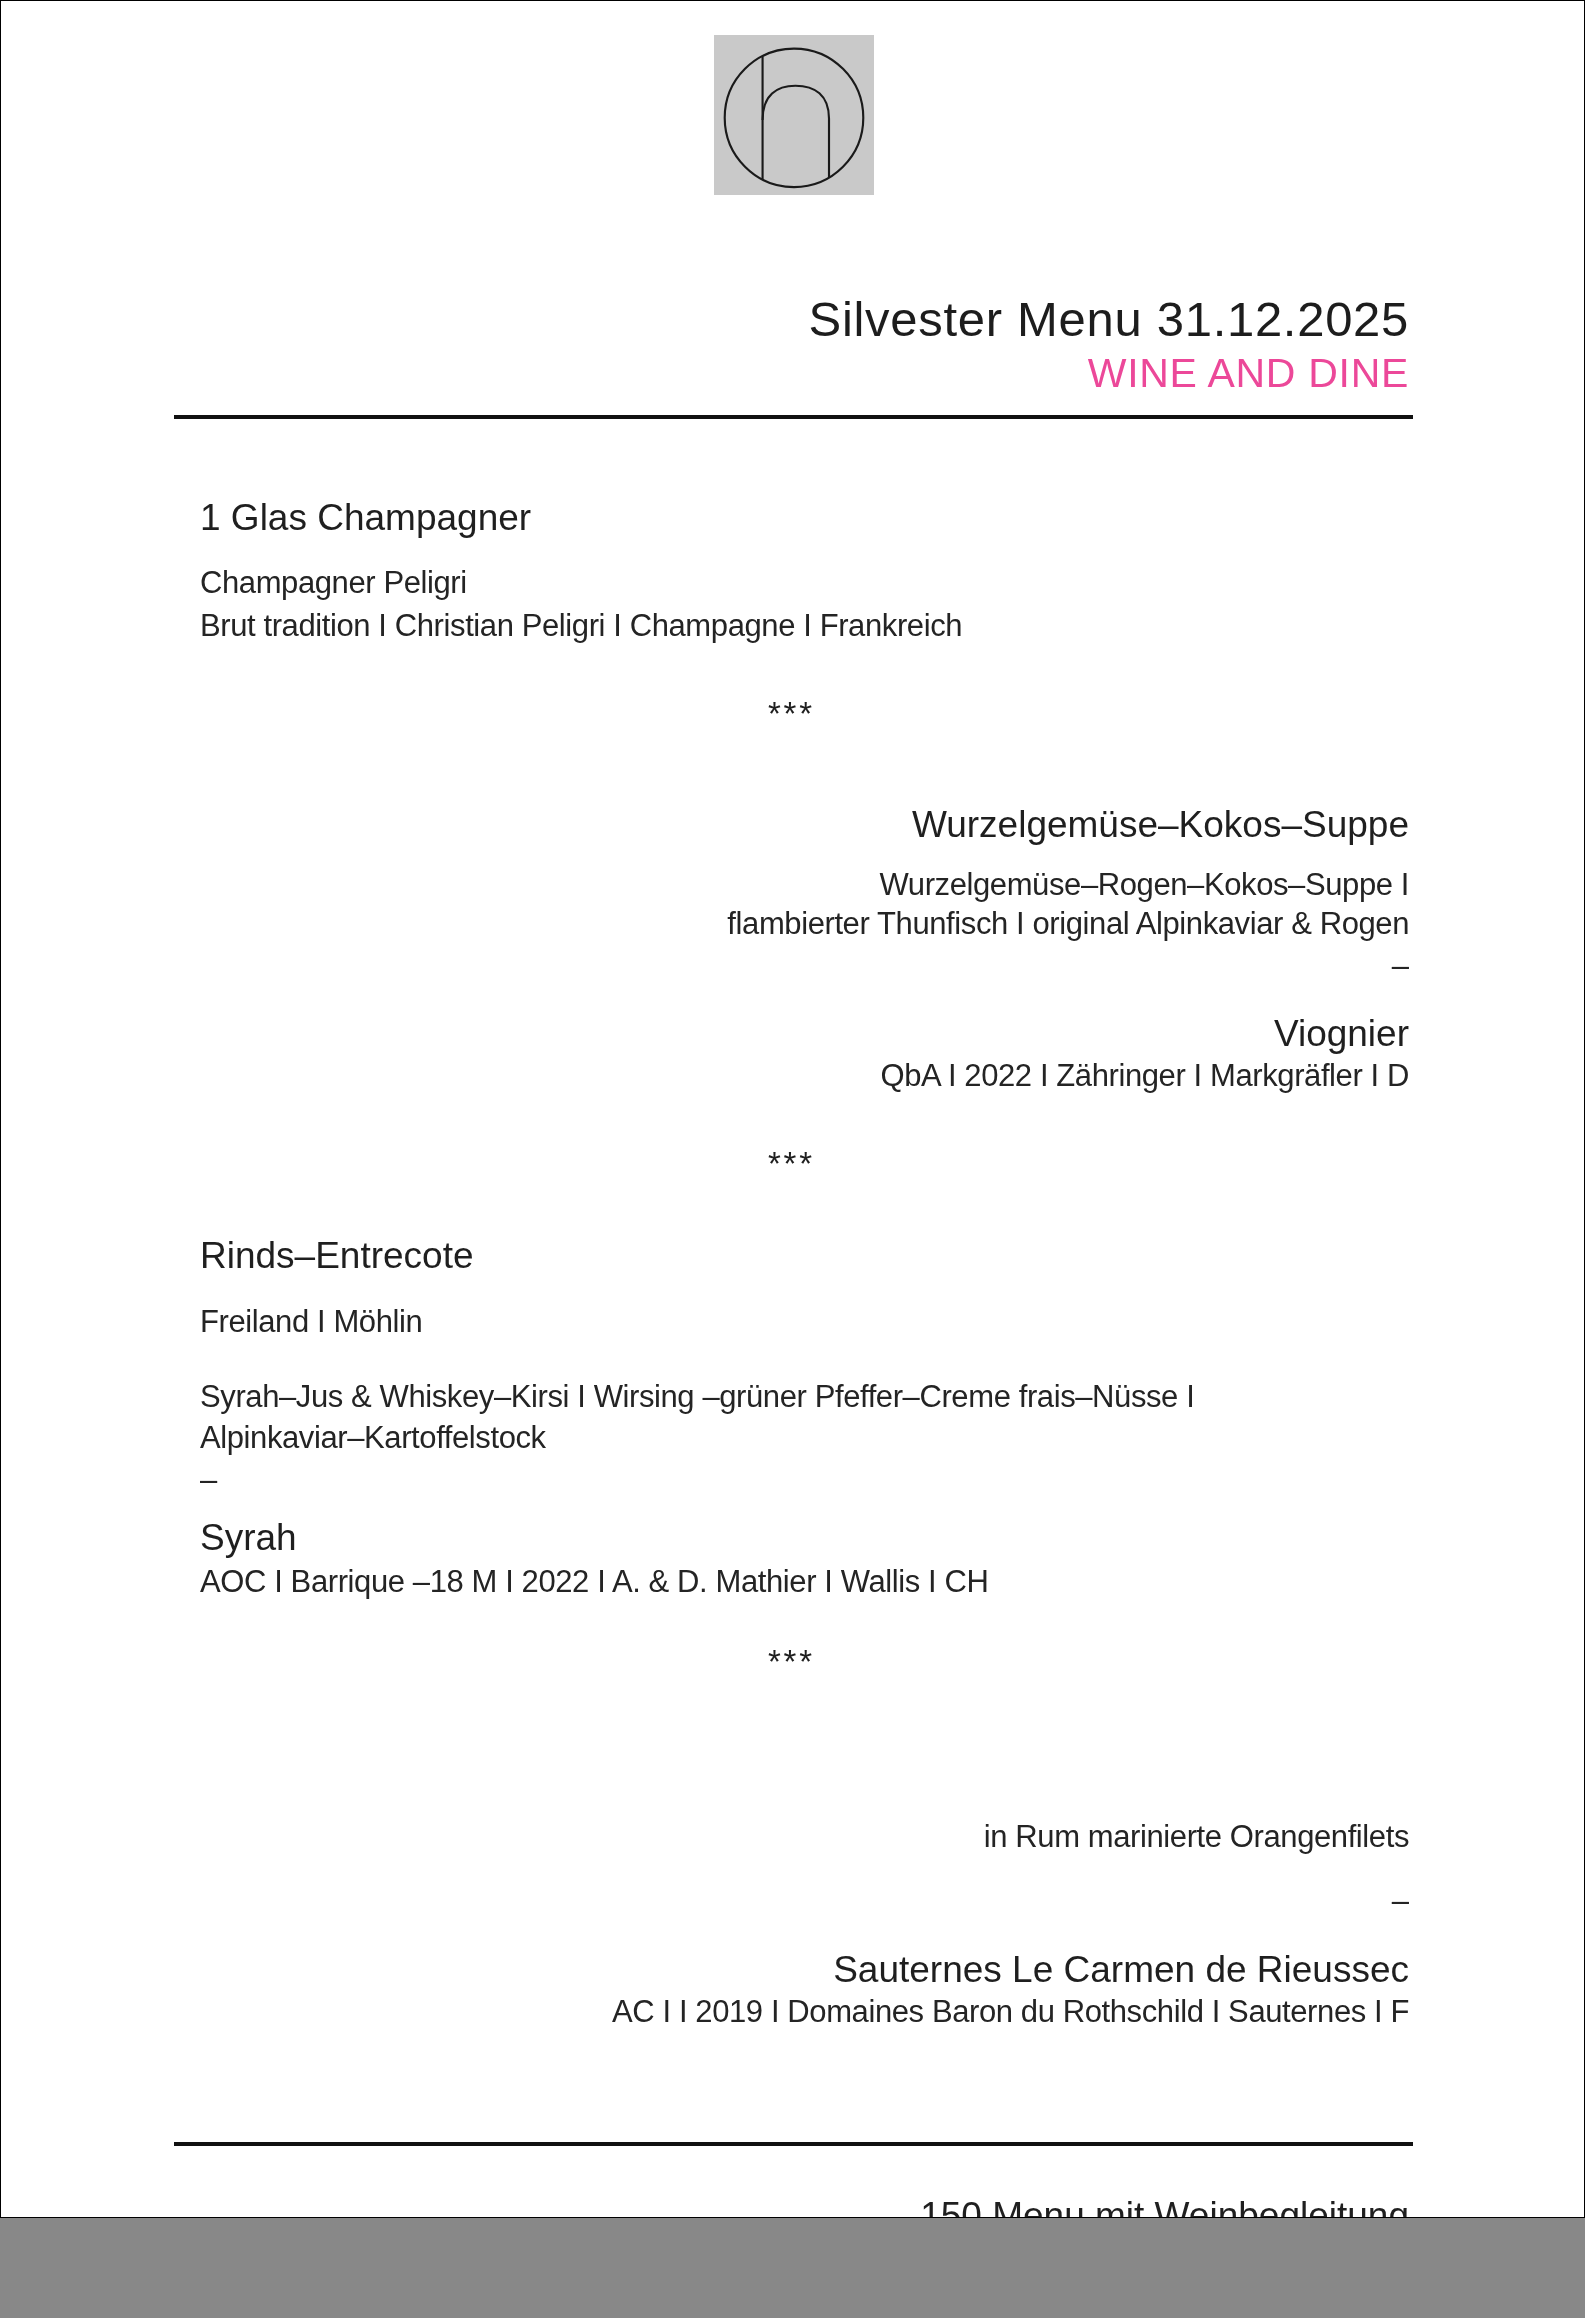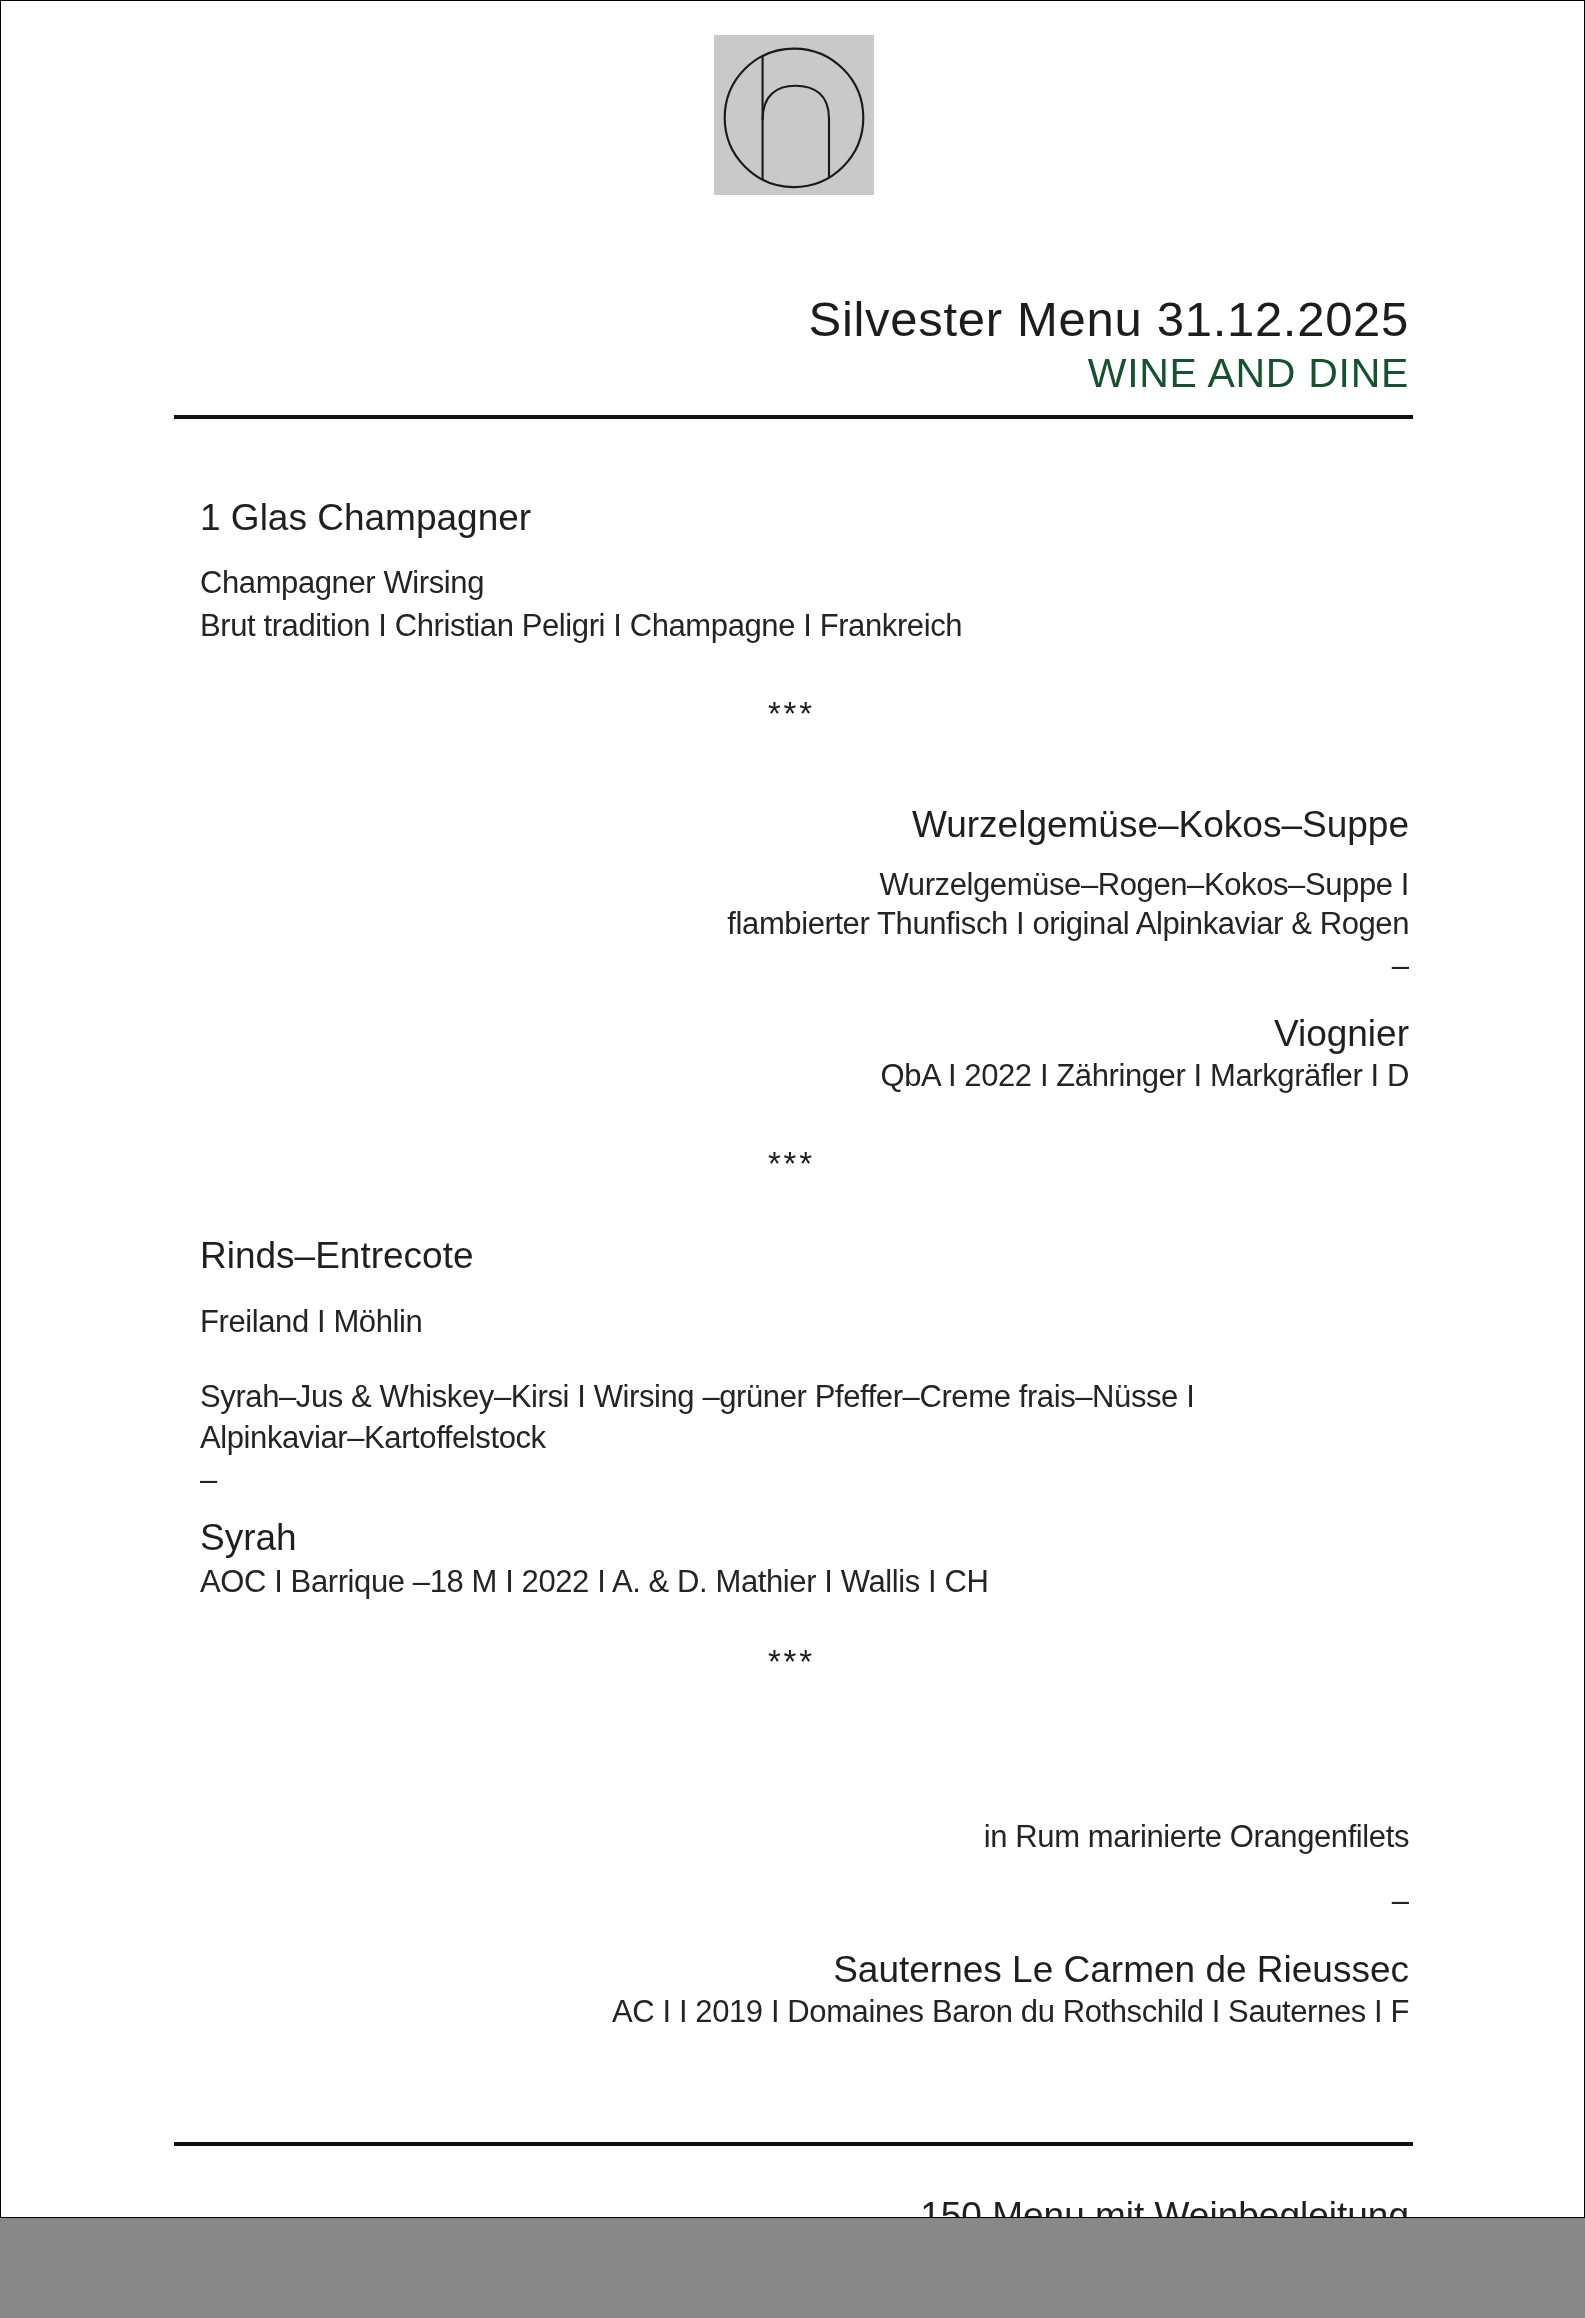--- a/index.html
+++ b/index.html
@@ -17,21 +17,21 @@
   .line{
     position:absolute;
     white-space:pre;
     line-height:1;
     color:#222;
   }
   .left{left:173px;text-align:left;margin-left:26px;}
   .right{right:175px;text-align:right;}
   .center{left:173px;right:175px;text-align:center;}
   .title{font-size:49px;letter-spacing:0.7px;color:#1d1d1d;}
-  .subtitle{font-size:41px;letter-spacing:0.7px;color:#14532d;}
+  .subtitle{font-size:41px;letter-spacing:0.7px;color:#ec4899;}
   .heading{font-size:37px;color:#1f1f1f;}
   .body-text{font-size:31px;letter-spacing:-0.4px;color:#242424;}
   .stars{font-size:33px;letter-spacing:2.9px;color:#1f1f1f;}
   .dash{font-size:31px;color:#242424;}
   .rule{
     position:absolute;
     left:173px;width:1239px;height:3.6px;
     background:#111;
   }
   .logo-square{
@@ -53,21 +53,21 @@
       <path d="M68 30 L68 203" fill="none" stroke="#1a1a1a" stroke-width="3"></path>
       <path d="M68 119 C68 84 88 71 114 71 C141 71 161 84 161 117 L161 200" fill="none" stroke="#1a1a1a" stroke-width="3"></path>
     </svg>
   </div>
 
   <div class="line right title" style="top:294px">Silvester Menu 31.12.2025</div>
   <div class="line right subtitle" style="top:352px">WINE AND DINE</div>
   <div class="rule" style="top:414px"></div>
 
   <div class="line left heading" style="top:498px">1 Glas Champagner</div>
-  <div class="line left body-text" style="top:566px">Champagner Wirsing</div>
+  <div class="line left body-text" style="top:566px">Champagner Peligri</div>
   <div class="line left body-text" style="top:609px">Brut tradition I Christian Peligri I Champagne I Frankreich</div>
 
   <div class="line center stars" style="top:696px">***</div>
 
   <div class="line right heading" style="top:805px">Wurzelgemüse–Kokos–Suppe</div>
   <div class="line right body-text" style="top:868px">Wurzelgemüse–Rogen–Kokos–Suppe I</div>
   <div class="line right body-text" style="top:907px">flambierter Thunfisch I original Alpinkaviar &amp; Rogen</div>
   <div class="line right dash" style="top:949px">–</div>
   <div class="line right heading" style="top:1014px">Viognier</div>
   <div class="line right body-text" style="top:1059px">QbA I 2022 I Zähringer I Markgräfler I D</div>

